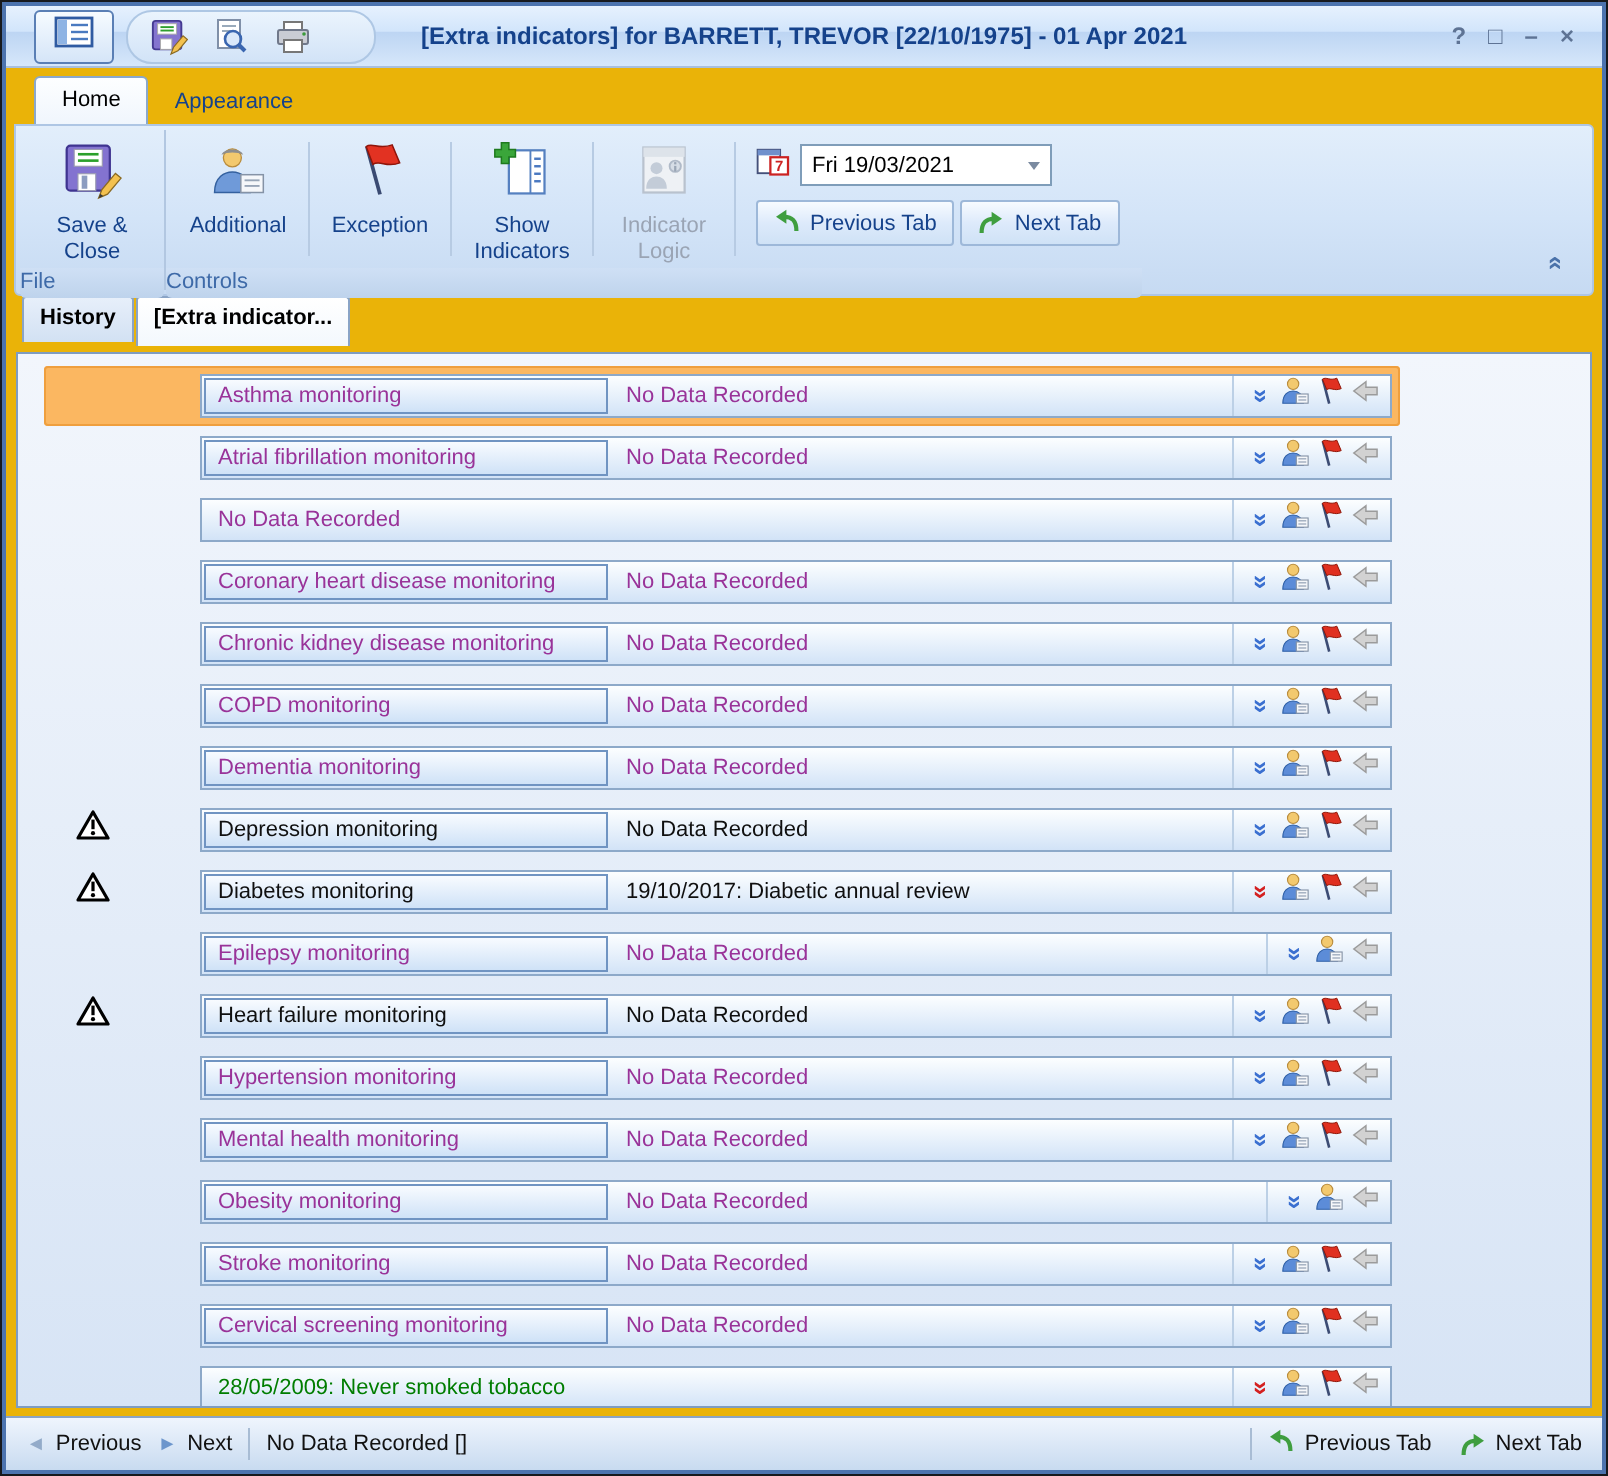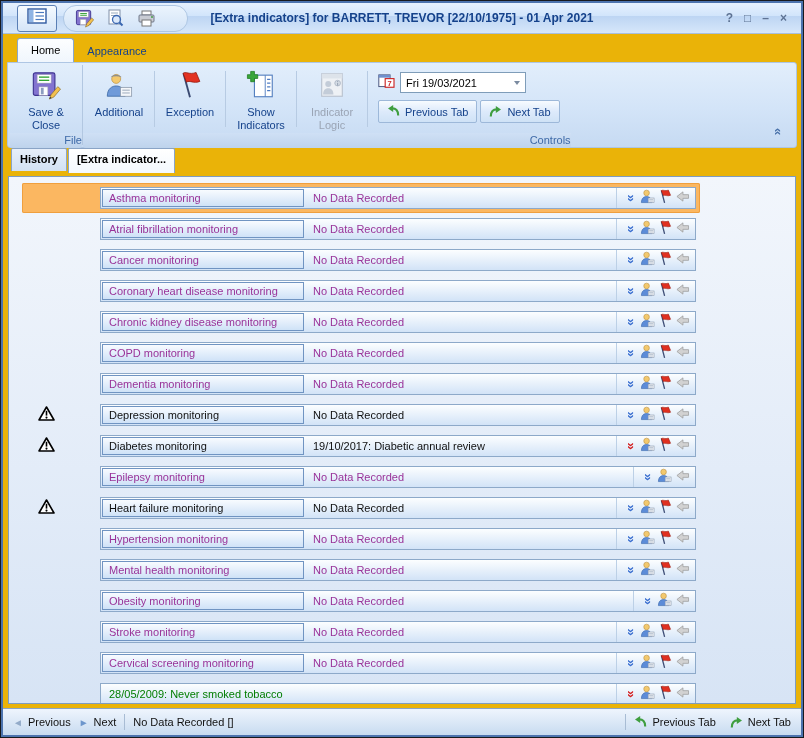--- a/index.html
+++ b/index.html
@@ -26,21 +26,21 @@
   .rtab{height:22px;line-height:22px;padding:0 13px;font-size:11px;color:#15428b;margin-top:48px;}
   .rtab.active{background:linear-gradient(#fdfeff,#f0f6fd);border:1px solid #8aa8cc;border-bottom:none;
     border-radius:3px 3px 0 0;color:#000;height:23px;}
 
   
   .ribbon{flex:none;height:86px;margin:0 4px;border:1px solid #aec6e4;border-radius:0 3px 3px 3px;
     background:linear-gradient(180deg,#e2eefb,#d3e4f8 55%,#c6daf2);position:relative;display:flex;padding:2px 2px 2px 2px;box-sizing:border-box;}
   .rgroup{display:flex;flex-direction:column;border-right:1px solid #b2c7e1;}
   .rgroup:last-of-type{border-right:none;}
   .rgroup-body{flex:1;display:flex;align-items:stretch;padding:1px 3px;}
-  .rgroup-label{height:15px;flex:none;text-align:right;font-size:11px;color:#3e6aa8;line-height:15px;
+  .rgroup-label{height:15px;flex:none;text-align:left;font-size:11px;color:#3e6aa8;line-height:15px;
     background:linear-gradient(#cfe0f5,#bed3ec);border-radius:0 0 3px 3px;}
   .rbtn{width:66px;display:flex;flex-direction:column;align-items:center;text-align:center;
     font-size:11px;color:#15428b;line-height:13px;padding-top:4px;gap:3px;border-radius:3px;}
   .rbtn.disabled{color:#9aa4b4;}
   .vsep{width:1px;background:#b7cbe3;margin:5px 2px;}
   .ctrl-col{display:flex;flex-direction:column;gap:7px;padding:6px 8px 0 8px;}
   .date-row{display:flex;align-items:center;gap:5px;}
   .date-select{width:114px;height:19px;border:1px solid #7f9db9;background:#fff;font-size:11px;color:#000;
     display:flex;align-items:center;justify-content:space-between;padding:0 5px;}
   .drop-arrow{width:0;height:0;border-left:3.5px solid transparent;border-right:3.5px solid transparent;border-top:4px solid #7a8aa0;}
@@ -354,21 +354,20 @@
     <div class="warn-slot">
       <span style="visibility: hidden;">
         <svg width="17" height="15" viewBox="0 0 17 15">
                   <path d="M8.5 1 L16 14 L1 14 Z" fill="#fff" stroke="#000" stroke-width="1.6" stroke-linejoin="round"></path>
                   <rect x="7.7" y="4.8" width="1.6" height="4.8" fill="#000"></rect>
                   <circle cx="8.5" cy="11.6" r="1.05" fill="#000"></circle>
                 </svg>
       </span>
     </div>
     <div class="row-box">
-      <div class="row-label-box tone-purple">Cancer monitoring</div>
       <div class="row-value tone-purple">No Data Recorded</div>
       <div class="row-icons">
         <span class="chev chev-blue">»</span>
         <span>
           <svg width="15" height="15" viewBox="0 0 16 16">
                     <circle cx="7" cy="4.2" r="3" fill="#f3c96e" stroke="#b98c3c" stroke-width="0.6"></circle>
                     <path d="M1.5 14.5 C1.5 9.5 4.5 8 7 8 C9.5 8 12.5 9.5 12.5 14.5 Z" fill="#5c8cd8" stroke="#2e5fa6" stroke-width="0.6"></path>
                     <rect x="8.7" y="9.6" width="6.3" height="4.9" fill="#f5f7fa" stroke="#8593a6" stroke-width="0.6"></rect>
                     <line x1="9.8" y1="11.1" x2="14" y2="11.1" stroke="#9aa8ba" stroke-width="0.7"></line>
                     <line x1="9.8" y1="12.8" x2="14" y2="12.8" stroke="#9aa8ba" stroke-width="0.7"></line>

